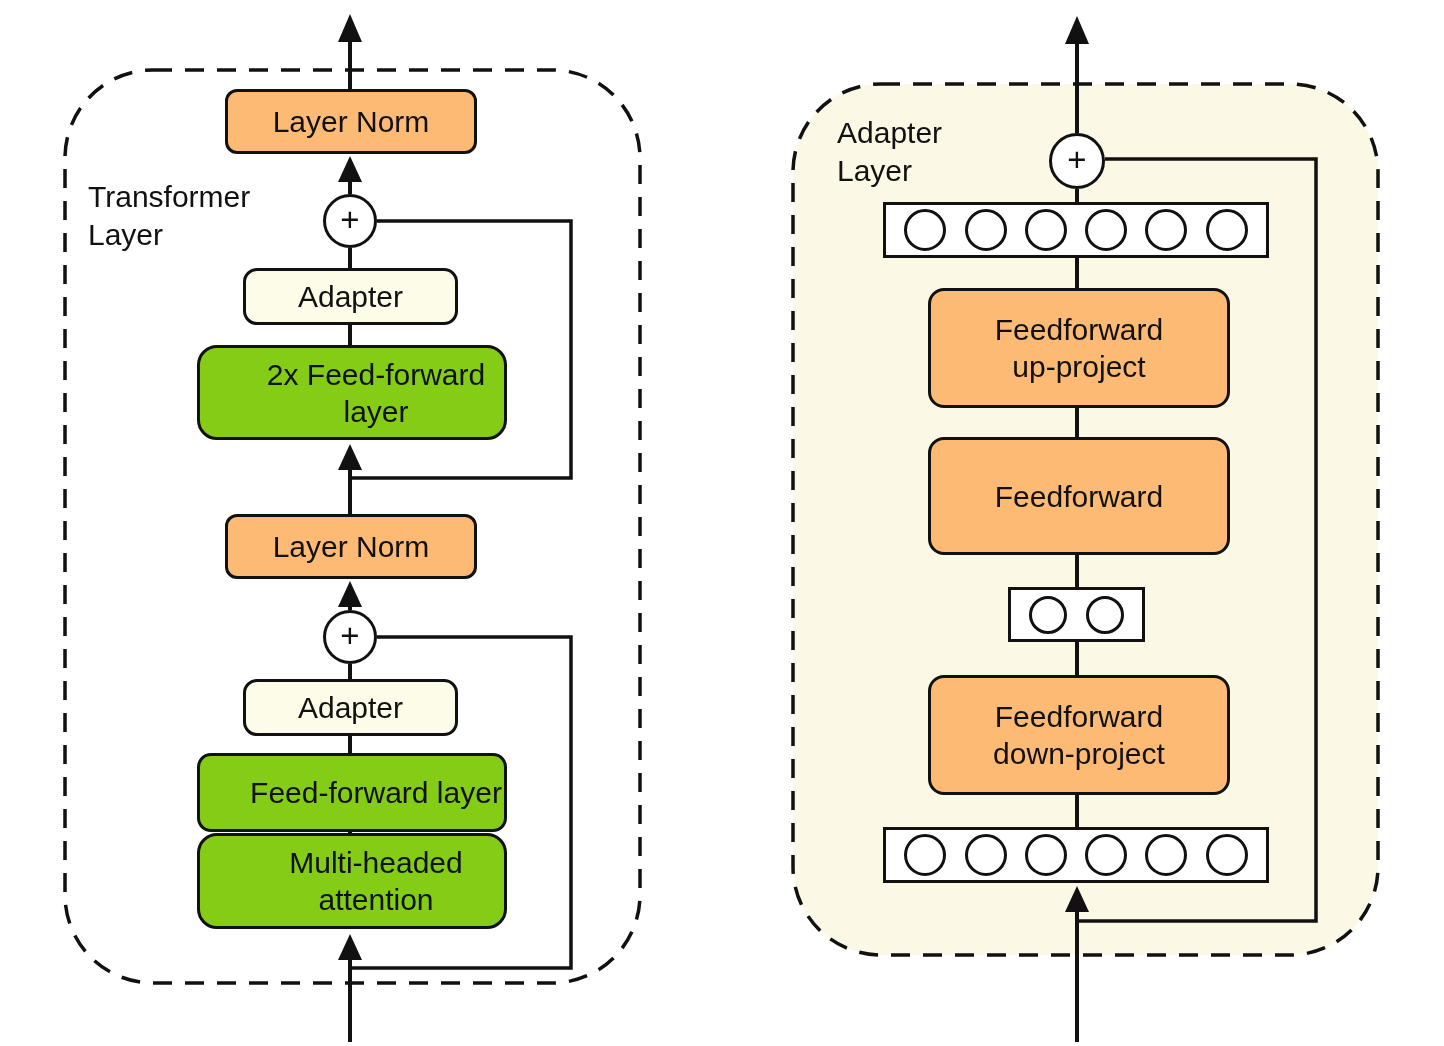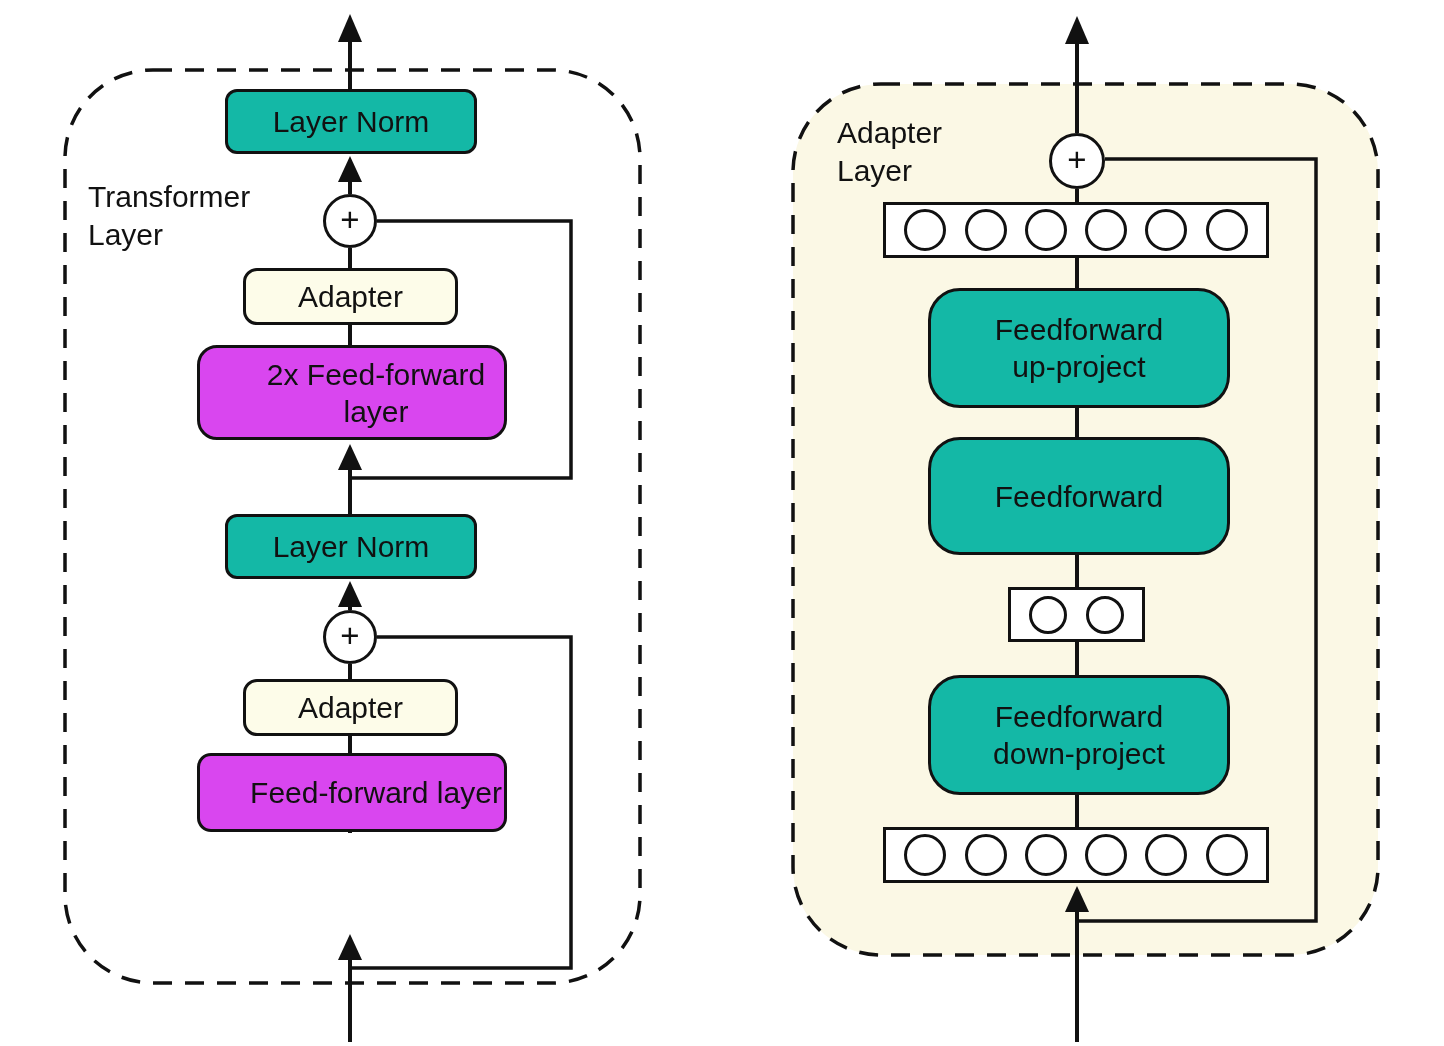--- a/index.html
+++ b/index.html
@@ -6,27 +6,27 @@
   #canvas{
     position:relative;width:1444px;height:1046px;background:#ffffff;
     font-family:"Liberation Sans", sans-serif;color:#111;overflow:hidden;
   }
   svg.wires{position:absolute;left:0;top:0;width:1444px;height:1046px;}
   .box{
     position:absolute;box-sizing:border-box;border:3px solid #111;
     display:flex;align-items:center;justify-content:center;text-align:center;
     font-size:30px;line-height:37px;white-space:pre-line;background:#fff;
   }
-  .green{background:#14b8a6;}
+  .green{background:#fdba74;}
   .cream{background:#fdfce9;}
-  .gray{background:#d946ef;padding-left:48px;}
+  .gray{background:#84cc16;padding-left:48px;}
   .r12{border-radius:12px;}
   .r14{border-radius:14px;}
   .r20{border-radius:20px;}
-  .r24{border-radius:32px;}
+  .r24{border-radius:16px;}
   .plus{
     position:absolute;box-sizing:border-box;border:3.5px solid #111;border-radius:50%;
     background:#fff;display:flex;align-items:center;justify-content:center;
     font-size:33px;line-height:1;padding-bottom:3px;
   }
   .panel-label{
     position:absolute;font-size:30px;line-height:38px;white-space:pre-line;text-align:left;
   }
   .feature-row{
     position:absolute;box-sizing:border-box;border:3px solid #111;background:#fff;
@@ -123,20 +123,22 @@
 layer</div>
 
   <div class="box green r12" style="left:225px;top:514px;width:252px;height:65px;">Layer Norm</div>
 
   <div class="plus" style="left:323px;top:610px;width:54px;height:54px;">+</div>
 
   <div class="box cream r14" style="left:243px;top:679px;width:215px;height:57px;">Adapter</div>
 
   <div class="box gray r14" style="left:197px;top:753px;width:310px;height:79px;">Feed-forward layer</div>
 
+  <div class="box gray r20" style="left:197px;top:833px;width:310px;height:96px;">Multi-headed
+attention</div>
 
   <div class="panel-label" style="left:837px;top:114px;">Adapter
 Layer</div>
 
   <div class="plus" style="left:1049px;top:133px;width:56px;height:56px;">+</div>
 
   <div class="feature-row row-large" style="left:883px;top:202px;width:386px;height:56px;">
       <span class="unit-circle"></span>
       <span class="unit-circle"></span>
       <span class="unit-circle"></span>

